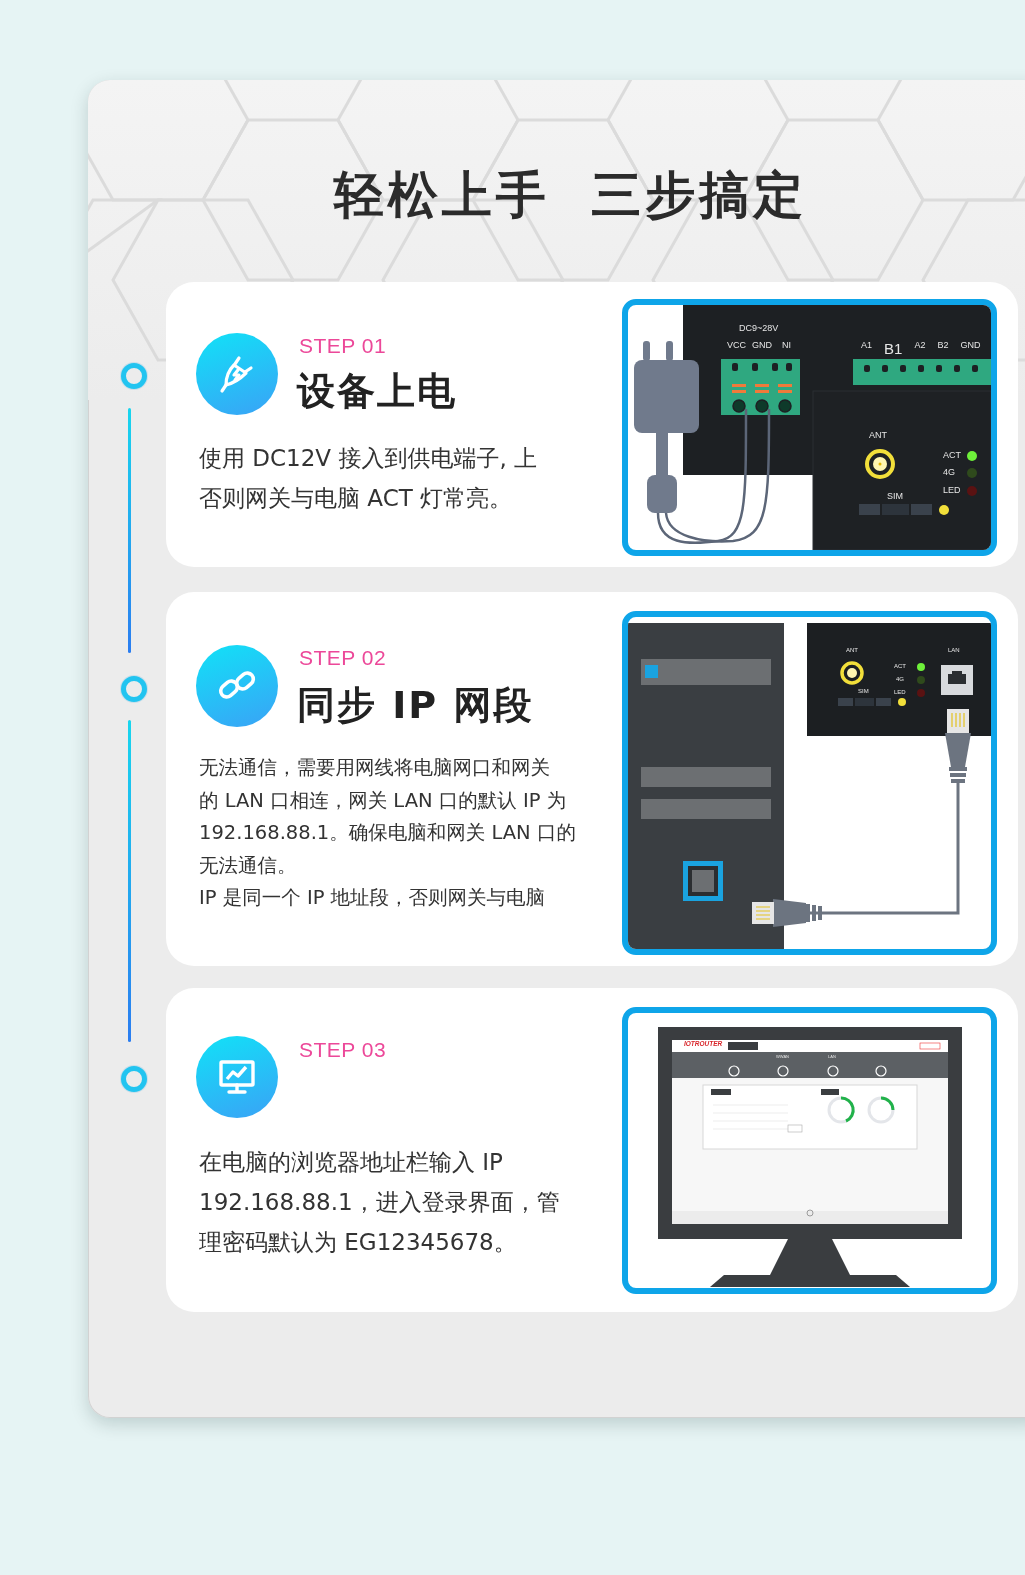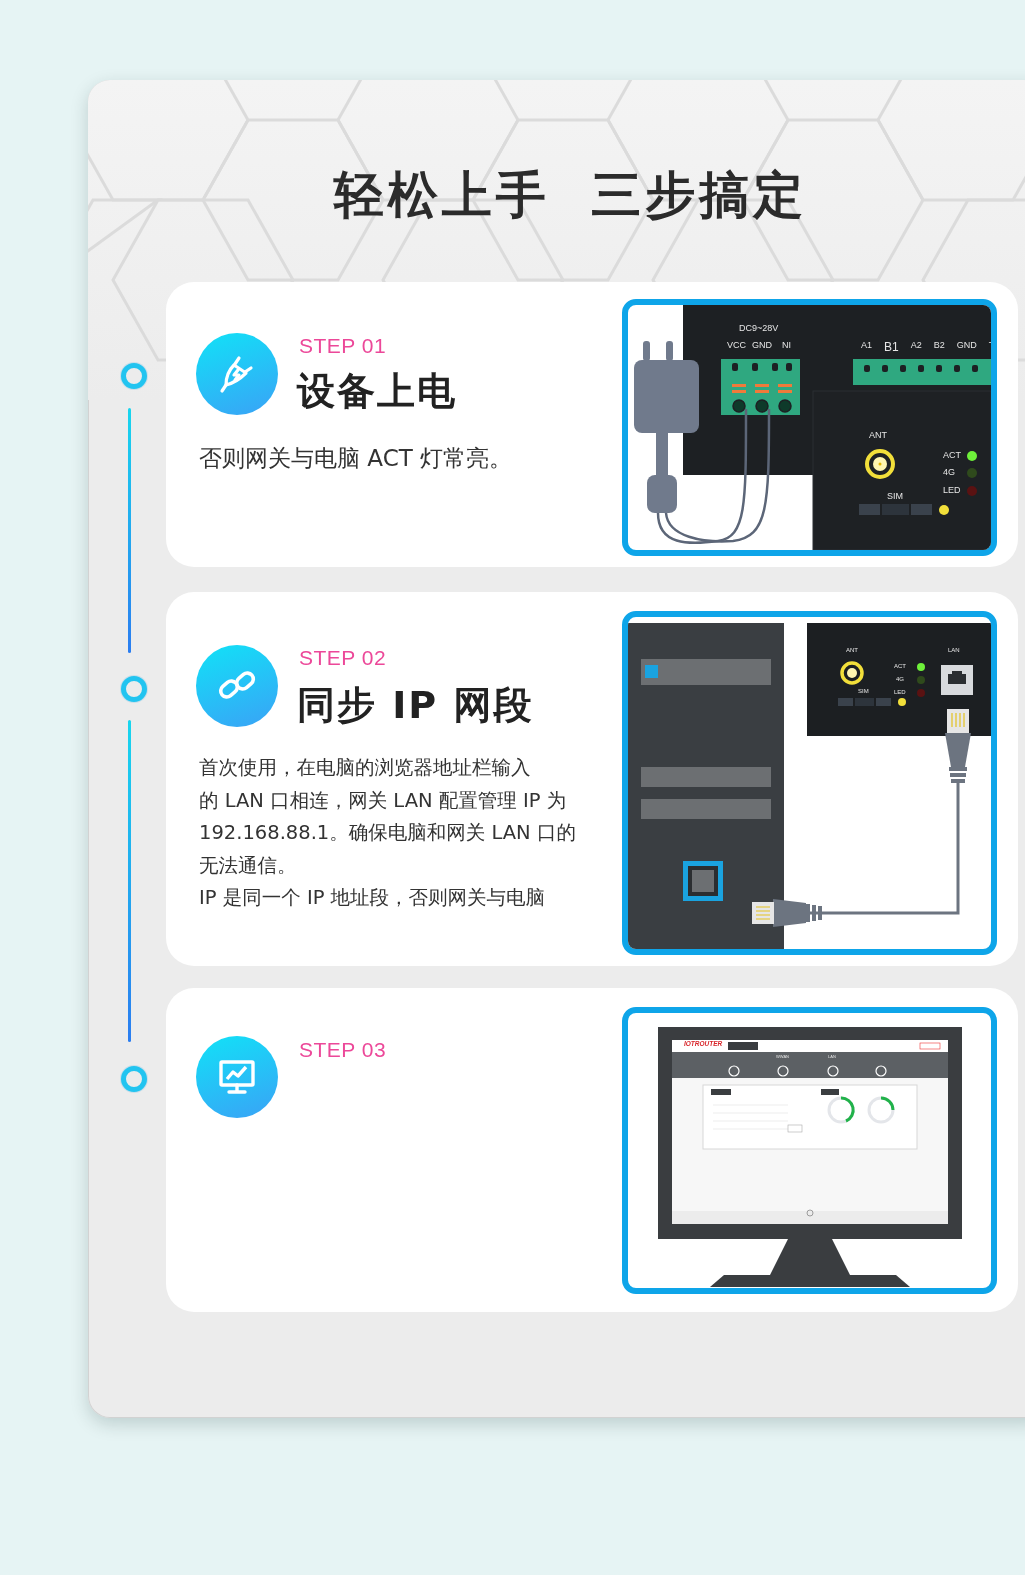--- a/index.html
+++ b/index.html
@@ -103,20 +103,21 @@
           <path d="M12 34 C 12 26, 14 20, 20 14 L 32 22 C 26 28, 20 32, 12 34 Z"></path>
           <path d="M21 13 L 25 7"></path>
           <path d="M31 21 L 37 17"></path>
           <path d="M24 19 L 20 24 L 25 24 L 21 29"></path>
         </g>
       </svg>
     </div>
     <div class="step-label" style="left:133px;top:52px;">STEP 01</div>
     <div class="step-title" style="left:131px;top:84px;">设备上电</div>
     <div class="step-desc" style="left:33px;top:156px;">
+      <div>使用 DC12V 接入到供电端子, 上</div>
       <div>否则网关与电脑 ACT 灯常亮。</div>
     </div>
 
     <div class="illus" style="left:456px;top:17px;width:363px;height:245px;">
       <svg width="363" height="245" viewBox="0 0 363 245">
         <rect x="55" y="0" width="308" height="170" fill="#1d2023"></rect>
         <rect x="93" y="54" width="79" height="56" fill="#2fa880"></rect>
         <rect x="225" y="54" width="138" height="26" fill="#2fa880"></rect>
         <g fill="#1d2023">
           <rect x="104" y="58" width="6" height="8" rx="2"></rect>
@@ -168,21 +169,21 @@
         </g>
       </svg>
       <span class="tiny" style="left:111px;top:18px;font-size:9px;">DC9~28V</span>
       <div style="position:absolute;left:99px;top:35px;display:flex;gap:6px;">
         <span class="tiny" style="position:static;font-size:9px;">VCC</span>
         <span class="tiny" style="position:static;font-size:9px;">GND</span>
         <span class="tiny" style="position:static;font-size:9px;margin-left:4px;">NI</span>
       </div>
       <div style="position:absolute;left:233px;top:35px;display:flex;gap:12px;">
         <span class="tiny" style="position:static;font-size:9px;">A1</span>
-        <span class="tiny" style="position:static;font-size:12px;">B1</span>
+        <span class="tiny" style="position:static;font-size:15px;">B1</span>
         <span class="tiny" style="position:static;font-size:9px;">A2</span>
         <span class="tiny" style="position:static;font-size:9px;">B2</span>
         <span class="tiny" style="position:static;font-size:9px;">GND</span>
         <span class="tiny" style="position:static;font-size:9px;">TX</span>
         <span class="tiny" style="position:static;font-size:9px;">RX</span>
       </div>
       <span class="tiny" style="left:241px;top:125px;font-size:9px;">ANT</span>
       <span class="tiny" style="left:259px;top:186px;font-size:9px;">SIM</span>
       <span class="tiny" style="left:315px;top:145px;font-size:9px;">ACT</span>
       <span class="tiny" style="left:315px;top:162px;font-size:9px;">4G</span>
@@ -195,22 +196,22 @@
       <svg width="46" height="46" viewBox="0 0 46 46">
         <g fill="none" stroke="#fff" stroke-width="3.6" stroke-linecap="round">
           <rect x="6" y="20" width="18" height="12" rx="6" transform="rotate(-40 15 26)"></rect>
           <rect x="22" y="12" width="18" height="12" rx="6" transform="rotate(-40 31 18)"></rect>
         </g>
       </svg>
     </div>
     <div class="step-label" style="left:133px;top:54px;">STEP 02</div>
     <div class="step-title" style="left:131px;top:88px;">同步 IP 网段</div>
     <div class="step-desc small" style="left:33px;top:160px;">
-      <div>首次使用，在电脑的浏览器地址栏输入</div>
-      <div>的 LAN 口相连，网关 LAN 配置管理 IP 为</div>
+      <div>无法通信，需要用网线将电脑网口和网关</div>
+      <div>的 LAN 口相连，网关 LAN 口的默认 IP 为</div>
       <div>192.168.88.1。确保电脑和网关 LAN 口的</div>
       <div>无法通信。</div>
       <div>IP 是同一个 IP 地址段，否则网关与电脑</div>
     </div>
 
     <div class="illus" style="left:456px;top:19px;width:363px;height:332px;">
       <svg width="363" height="332" viewBox="0 0 363 332">
         <rect x="0" y="6" width="156" height="326" fill="#3a3e42"></rect>
         <rect x="13" y="42" width="130" height="26" fill="#6c6f72"></rect>
         <rect x="17" y="48" width="13" height="13" fill="#1aa3e0"></rect>
@@ -274,20 +275,25 @@
     <div class="step-icon" style="left:30px;top:48px;">
       <svg width="46" height="46" viewBox="0 0 46 46">
         <g fill="none" stroke="#fff" stroke-width="3.4" stroke-linejoin="round">
           <rect x="7" y="8" width="32" height="23" rx="1"></rect>
           <path d="M13 25 L19 18 L24 22 L32 13"></path>
           <path d="M23 31 L23 37 M15 38 L31 38" stroke-linecap="round"></path>
         </g>
       </svg>
     </div>
     <div class="step-label" style="left:133px;top:50px;">STEP 03</div>
+    <div class="step-desc" style="left:33px;top:154px;">
+      <div>在电脑的浏览器地址栏输入 IP</div>
+      <div>192.168.88.1，进入登录界面，管</div>
+      <div>理密码默认为 EG12345678。</div>
+    </div>
 
     <div class="illus" style="left:456px;top:19px;width:363px;height:275px;">
       <svg width="363" height="275" viewBox="0 0 363 275">
         <rect x="30" y="14" width="304" height="212" fill="#3a3d40"></rect>
         <rect x="44" y="27" width="276" height="184" fill="#f7f7f7"></rect>
         <rect x="44" y="27" width="276" height="12" fill="#ffffff"></rect>
         <rect x="100" y="29" width="30" height="8" fill="#3a3d40"></rect>
         <rect x="292" y="30" width="20" height="6" fill="none" stroke="#e33" stroke-width="0.6"></rect>
         <rect x="44" y="39" width="276" height="26" fill="#5c6064"></rect>
         <g fill="none" stroke="#fff" stroke-width="1.2">

